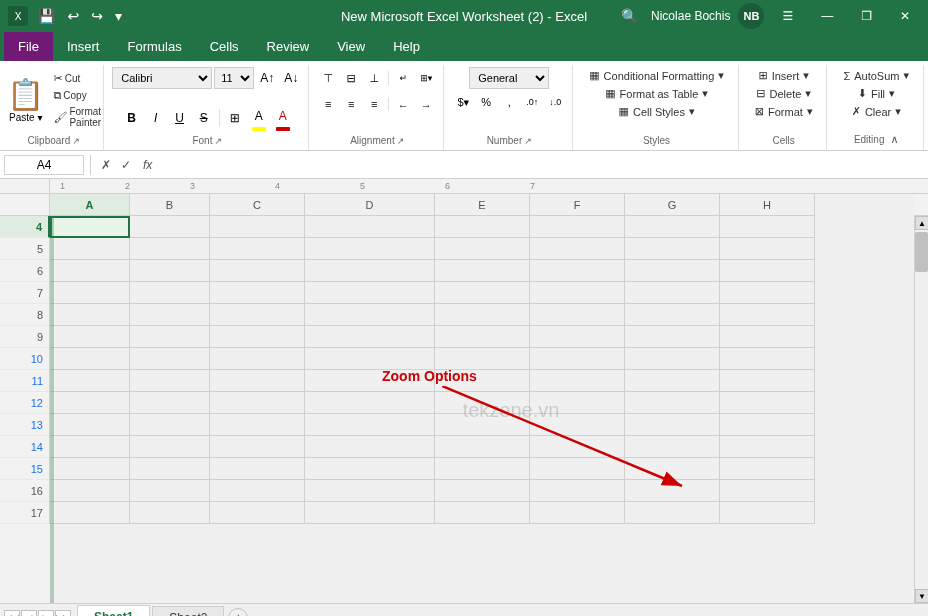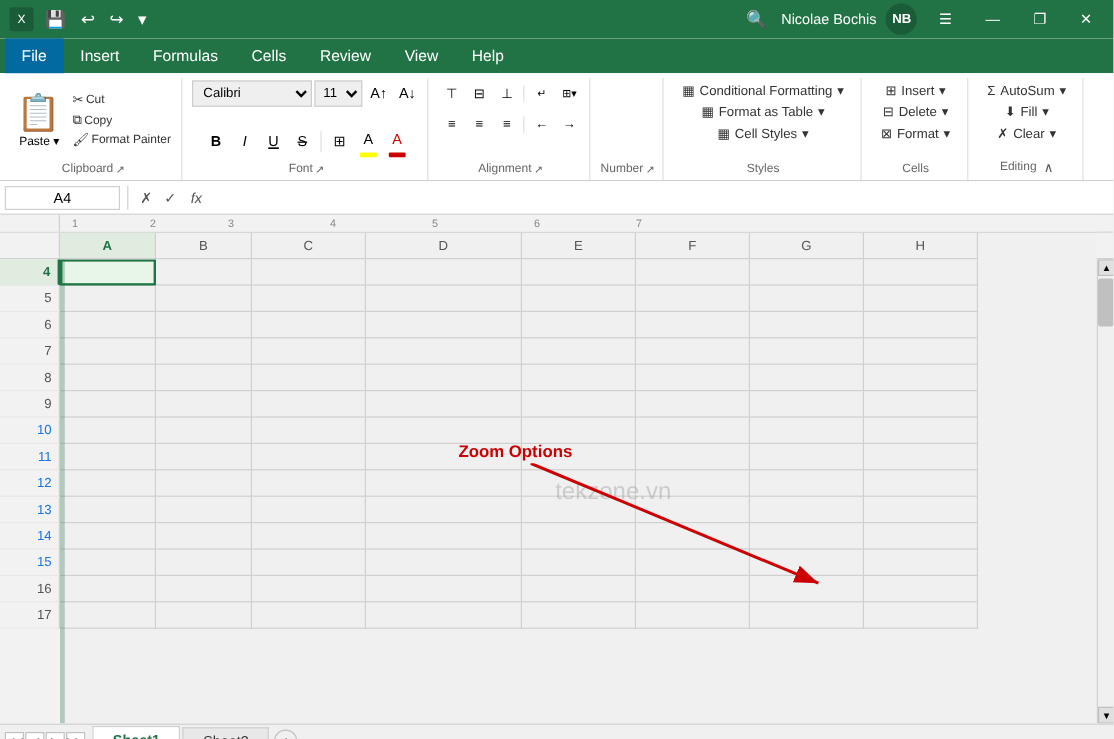--- a/index.html
+++ b/index.html
@@ -64,21 +64,21 @@
     
     .styles-group-content { display: flex; flex-direction: column; gap: 1px; }
     .style-btn { display: flex; align-items: center; gap: 4px; padding: 2px 8px; border: none; background: none; cursor: pointer; font-size: 11px; color: #333; border-radius: 2px; white-space: nowrap; }
 
     
     .cells-group-content { display: flex; flex-direction: column; gap: 1px; }
     .cell-btn { display: flex; align-items: center; gap: 4px; padding: 2px 8px; border: none; background: none; cursor: pointer; font-size: 11px; color: #333; border-radius: 2px; white-space: nowrap; }
 
     
     .formula-bar { display: flex; align-items: center; background: white; border-bottom: 1px solid #d0d0d0; height: 28px; padding: 0 4px; gap: 4px; }
-    .cell-ref { width: 96px; border: 1px solid #d0d0d0; height: 20px; font-size: 12px; padding: 0 20px; text-align: center; }
+    .cell-ref { width: 80px; border: 1px solid #d0d0d0; height: 20px; font-size: 12px; padding: 0 20px; text-align: center; }
     .formula-divider { width: 1px; height: 20px; background: #d0d0d0; margin: 0 2px; }
     .formula-actions { display: flex; gap: 2px; }
     .formula-action-btn { width: 18px; height: 18px; border: none; background: none; cursor: pointer; font-size: 12px; color: #555; display: flex; align-items: center; justify-content: center; }
     .formula-input { flex: 1; border: none; outline: none; font-size: 12px; padding: 0 4px; }
     .fx-label { font-size: 12px; color: #555; font-style: italic; padding: 0 4px; }
     .col-header { display: flex; align-items: center; justify-content: center; font-size: 11px; color: #555; border-right: 1px solid #d0d0d0; border-bottom: 1px solid #d0d0d0; cursor: pointer; }
     .col-header.active { background: #e0ecdf; color: #217346; font-weight: 600; }
     .row-number { display: flex; align-items: center; justify-content: flex-end; padding-right: 6px; font-size: 11px; color: #555; border-right: 1px solid #d0d0d0; border-bottom: 1px solid #e8e8e8; cursor: pointer; }
     .row-number.active { background: #e0ecdf; color: #217346; font-weight: 600; border-right: 2px solid #217346; }
     .cells-row { display: flex; }
@@ -109,34 +109,35 @@
 <div class="title-bar">
   <div class="title-bar-left">
     <div class="title-icon">X</div>
     <div class="quick-access">
       <button class="qa-btn">💾</button>
       <button class="qa-btn">↩</button>
       <button class="qa-btn">↪</button>
       <button class="qa-btn">▾</button>
     </div>
   </div>
+  <div class="title-bar-center">New Microsoft Excel Worksheet (2) - Excel</div>
   <div class="title-bar-right">
     <button class="qa-btn">🔍</button>
     <span class="user-name">Nicolae Bochis</span>
     <div class="user-badge">NB</div>
     <button class="win-btn">☰</button>
     <button class="win-btn">—</button>
     <button class="win-btn">❐</button>
     <button class="win-btn close">✕</button>
   </div>
 </div>
 
 <div class="ribbon">
   <div class="ribbon-tabs">
-    <div class="ribbon-tab" style="background:#0369a1;">File</div>
+    <div class="ribbon-tab" style="background:#701a75;">File</div>
     <div class="ribbon-tab">Insert</div>
     <div class="ribbon-tab">Formulas</div>
     <div class="ribbon-tab">Cells</div>
     <div class="ribbon-tab">Review</div>
     <div class="ribbon-tab">View</div>
     <div class="ribbon-tab">Help</div>
   </div>
 
   <div class="ribbon-content">
 
@@ -231,20 +232,32 @@
           <button class="align-btn">→</button>
         </div>
       </div>
       <div class="ribbon-group-label">
         <span>Alignment</span>
         <span class="dialog-launcher">↗</span>
       </div>
     </div>
 
     <div class="ribbon-group">
+      <div class="ribbon-group-content" style="flex-direction:column; gap:2px;">
+        <select class="number-format-select">
+          <option>General</option>
+        </select>
+        <div class="align-row">
+          <button class="align-btn">$▾</button>
+          <button class="align-btn">%</button>
+          <button class="align-btn">,</button>
+          <button class="align-btn" style="font-size:9px;">.0↑</button>
+          <button class="align-btn" style="font-size:9px;">↓.0</button>
+        </div>
+      </div>
       <div class="ribbon-group-label">
         <span>Number</span>
         <span class="dialog-launcher">↗</span>
       </div>
     </div>
 
     <div class="ribbon-group">
       <div class="ribbon-group-content styles-group-content">
         <div class="style-btn">
           <span>▦</span>

